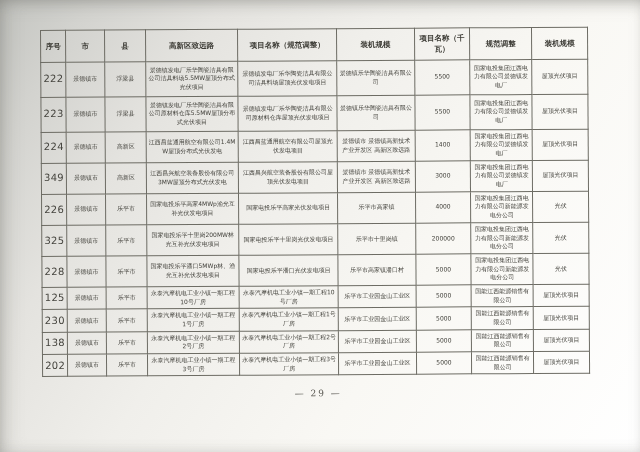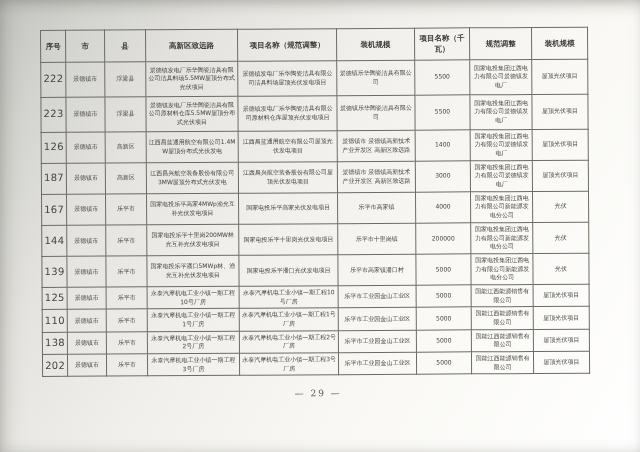--- a/index.html
+++ b/index.html
@@ -116,65 +116,65 @@
             <td>景德镇市</td>
             <td>浮梁县</td>
             <td>景德镇发电厂乐华陶瓷洁具有限公司原材料仓库5.5MW屋顶分布式光伏项目</td>
             <td>景德镇发电厂乐华陶瓷洁具有限公司原材料仓库屋顶光伏发电项目</td>
             <td>景德镇乐华陶瓷洁具有限公司</td>
             <td>5500</td>
             <td>国家电投集团江西电力有限公司景德镇发电厂</td>
             <td>屋顶光伏项目</td>
           </tr>
           <tr>
-            <td>126</td>
+            <td>224</td>
             <td>景德镇市</td>
             <td>高新区</td>
             <td>江西昌蓝通用航空有限公司1.4MW屋顶分布式光伏发电</td>
             <td>江西昌蓝通用航空有限公司屋顶光伏发电项目</td>
             <td>景德镇市 景德镇高新技术产业开发区 高新区致远路</td>
             <td>1400</td>
             <td>国家电投集团江西电力有限公司景德镇发电厂</td>
             <td>屋顶光伏项目</td>
           </tr>
           <tr>
-            <td>187</td>
+            <td>349</td>
             <td>景德镇市</td>
             <td>高新区</td>
             <td>江西昌兴航空装备股份有限公司3MW屋顶分布式光伏发电</td>
             <td>江西昌兴航空装备股份有限公司屋顶光伏发电项目</td>
             <td>景德镇市 景德镇高新技术产业开发区 高新区致远路</td>
             <td>3000</td>
             <td>国家电投集团江西电力有限公司景德镇发电厂</td>
             <td>屋顶光伏项目</td>
           </tr>
           <tr>
-            <td>167</td>
+            <td>226</td>
             <td>景德镇市</td>
             <td>乐平市</td>
             <td>国家电投乐平高家4MWp渔光互补光伏发电项目</td>
             <td>国家电投乐平高家光伏发电项目</td>
             <td>乐平市高家镇</td>
             <td>4000</td>
             <td>国家电投集团江西电力有限公司新能源发电分公司</td>
             <td>光伏</td>
           </tr>
           <tr>
-            <td>144</td>
+            <td>325</td>
             <td>景德镇市</td>
             <td>乐平市</td>
             <td>国家电投乐平十里岗200MW林光互补光伏发电项目</td>
             <td>国家电投乐平十里岗光伏发电项目</td>
             <td>乐平市十里岗镇</td>
             <td>200000</td>
             <td>国家电投集团江西电力有限公司新能源发电分公司</td>
             <td>光伏</td>
           </tr>
           <tr>
-            <td>139</td>
+            <td>228</td>
             <td>景德镇市</td>
             <td>乐平市</td>
             <td>国家电投乐平潘口5MWp林、渔光互补光伏发电项目</td>
             <td>国家电投乐平潘口光伏发电项目</td>
             <td>乐平市高家镇潘口村</td>
             <td>5000</td>
             <td>国家电投集团江西电力有限公司新能源发电分公司</td>
             <td>光伏</td>
           </tr>
           <tr>
@@ -182,21 +182,21 @@
             <td>景德镇市</td>
             <td>乐平市</td>
             <td>永泰汽摩机电工业小镇一期工程10号厂房</td>
             <td>永泰汽摩机电工业小镇一期工程10号厂房</td>
             <td>乐平市工业园金山工业区</td>
             <td>5000</td>
             <td>国能江西能源销售有限公司</td>
             <td>屋顶光伏项目</td>
           </tr>
           <tr>
-            <td>110</td>
+            <td>230</td>
             <td>景德镇市</td>
             <td>乐平市</td>
             <td>永泰汽摩机电工业小镇一期工程1号厂房</td>
             <td>永泰汽摩机电工业小镇一期工程1号厂房</td>
             <td>乐平市工业园金山工业区</td>
             <td>5000</td>
             <td>国能江西能源销售有限公司</td>
             <td>屋顶光伏项目</td>
           </tr>
           <tr>

